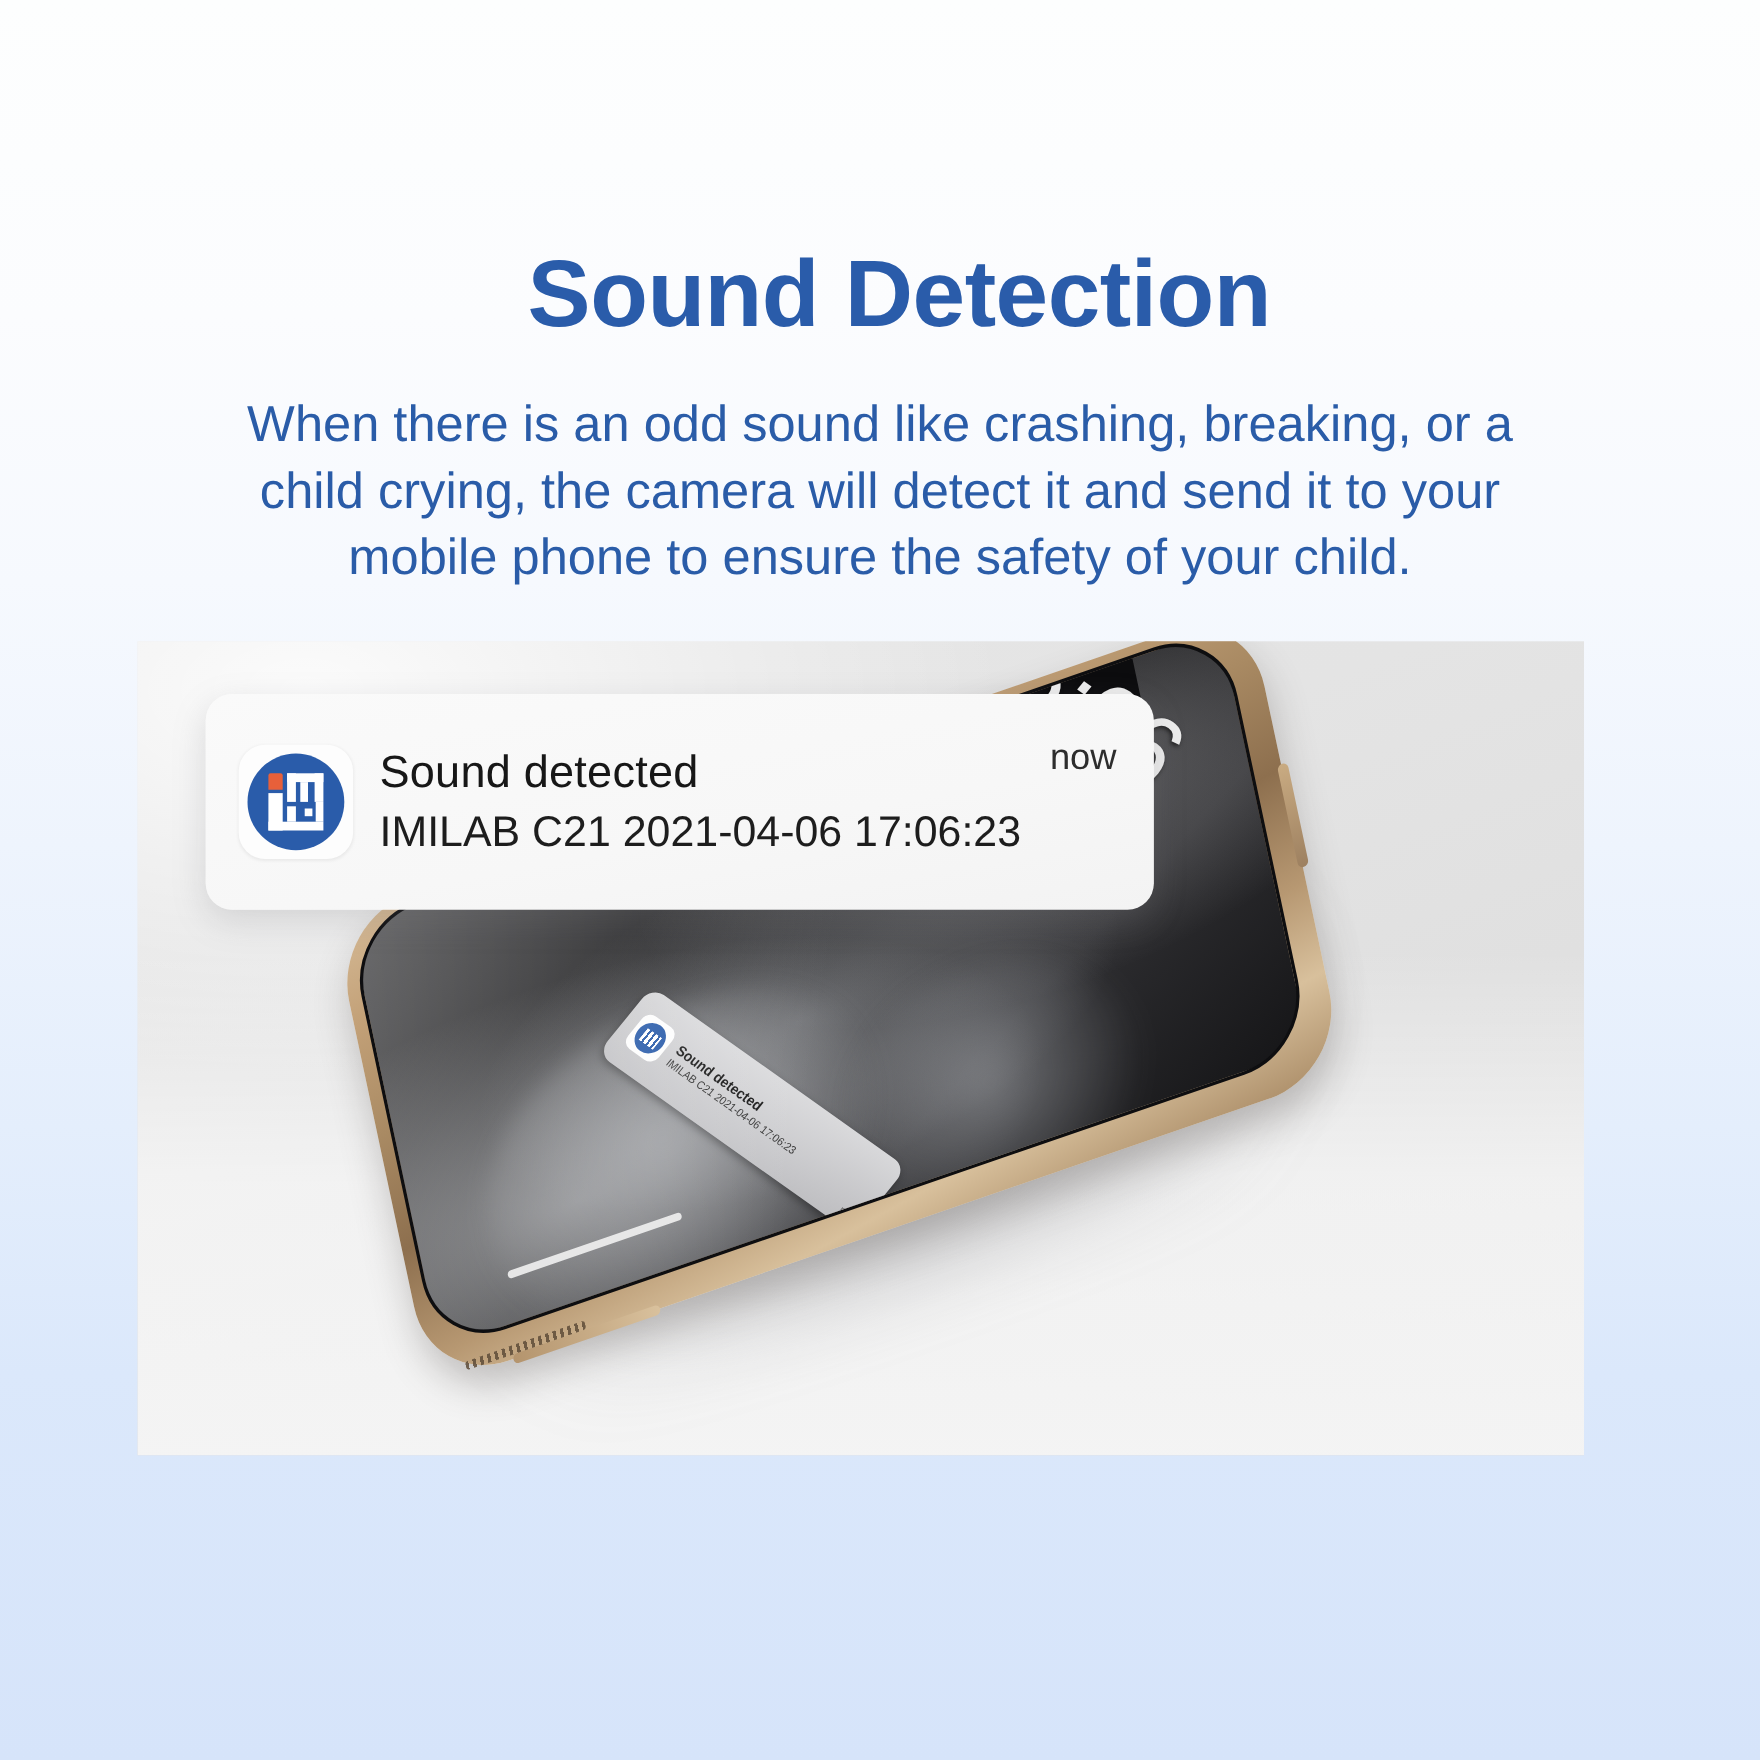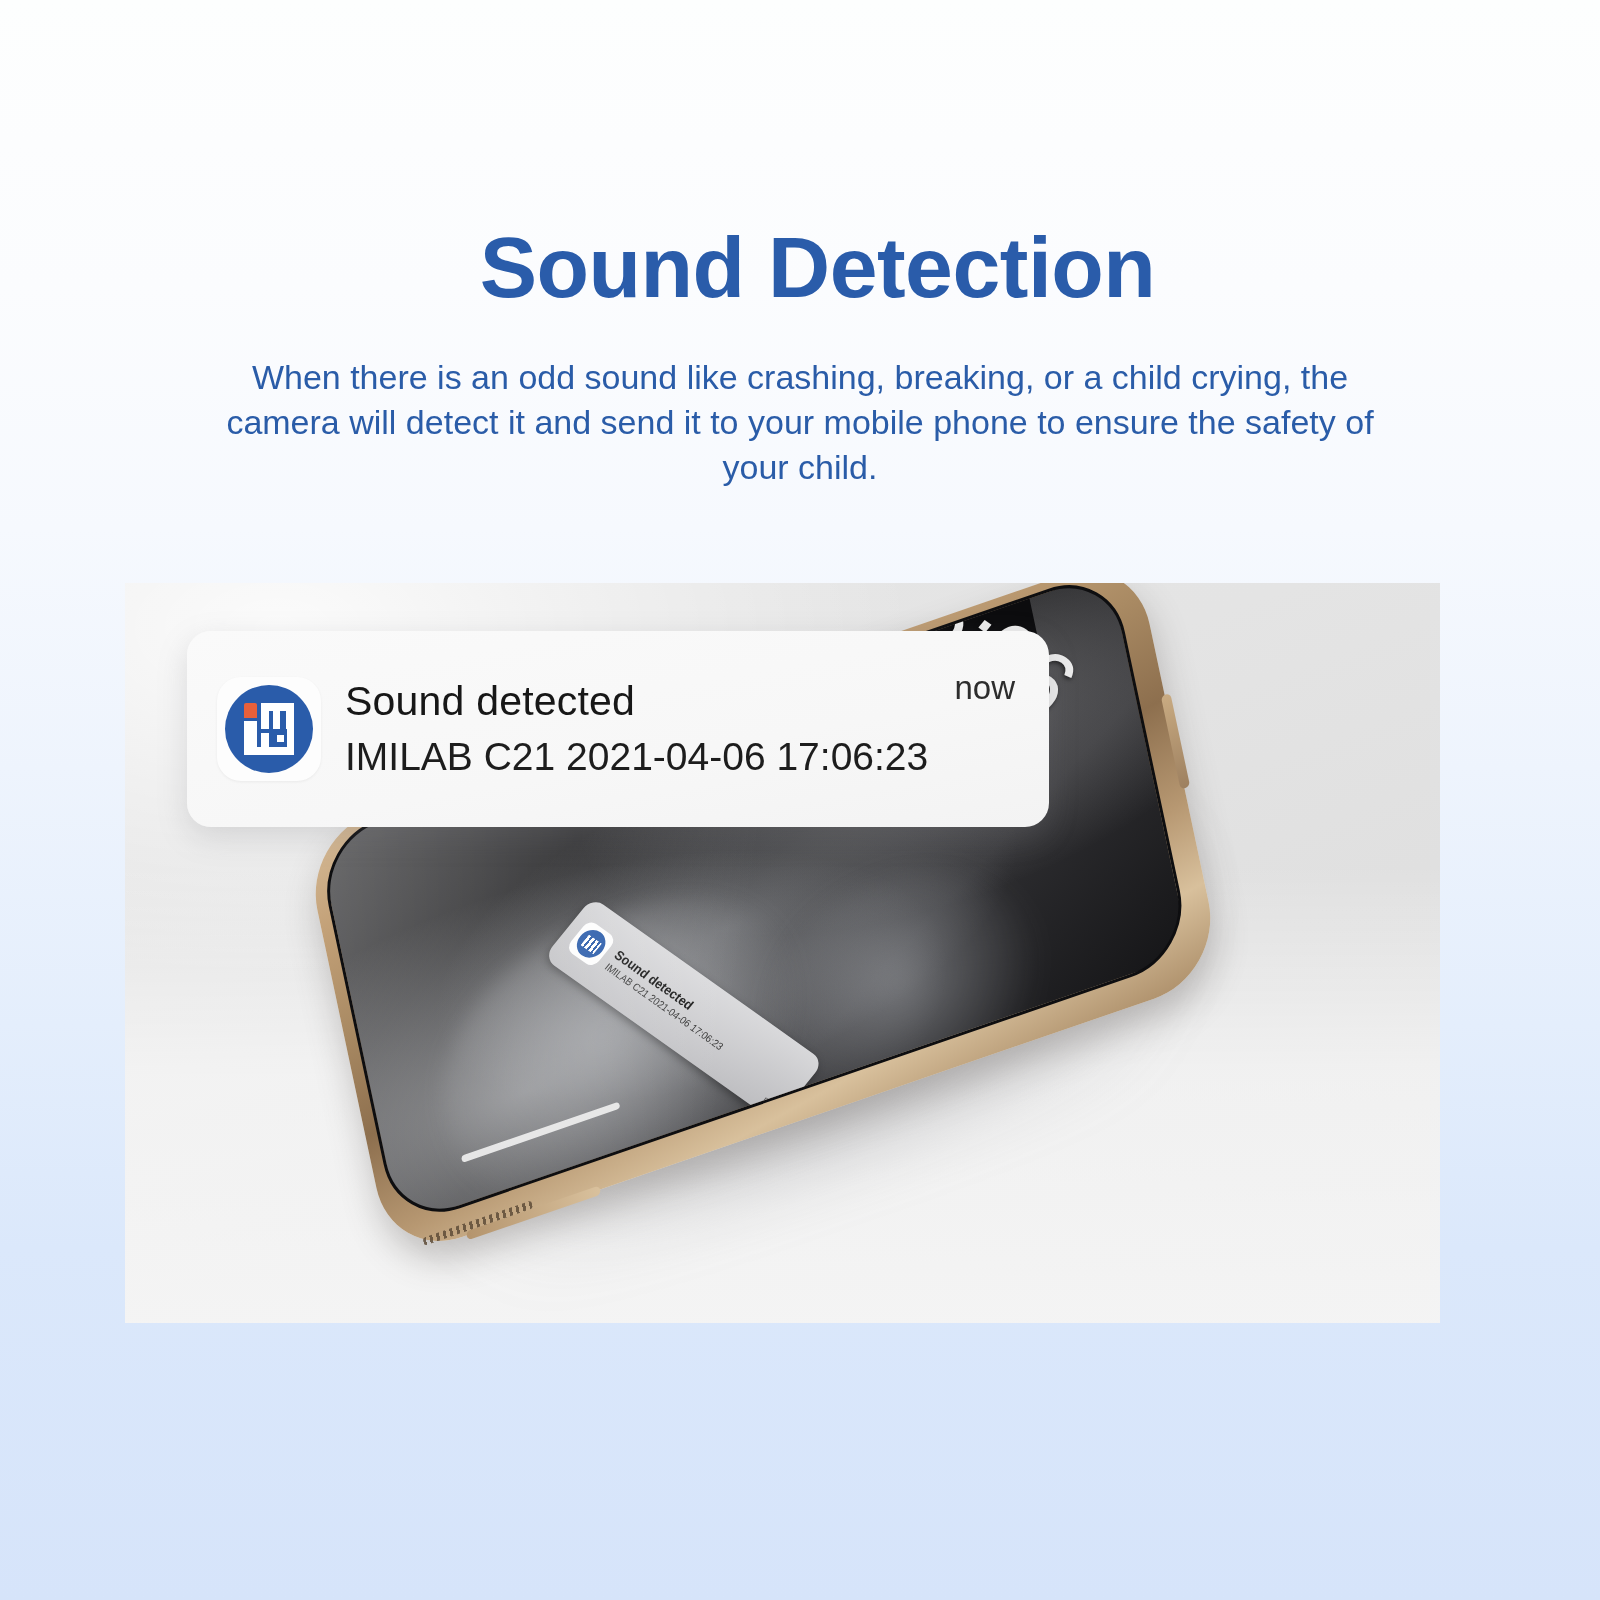--- a/index.html
+++ b/index.html
@@ -18,21 +18,21 @@
     position:absolute; left:0; right:0; top:222px;
     text-align:center;
     font-size:86px; font-weight:700; letter-spacing:-0.5px;
     color:#2a5caa;
     line-height:1.05;
     padding-left:35px;
   }
   .page-subtitle {
     position:absolute; left:50%; transform:translateX(-50%); top:355px;
     width:1190px; text-align:center;
-    font-size:34px; font-weight:400; line-height:1.32;
+    font-size:46px; font-weight:400; line-height:1.32;
     color:#2a5ca8;
   }
 
   
   .photo-panel {
     position:absolute; left:125px; top:583px;
     width:1315px; height:740px;
     background:linear-gradient(160deg,#e6e6e6 0%,#e4e4e4 35%,#e0e0e0 62%,#dedede 100%);
     overflow:hidden;
   }

